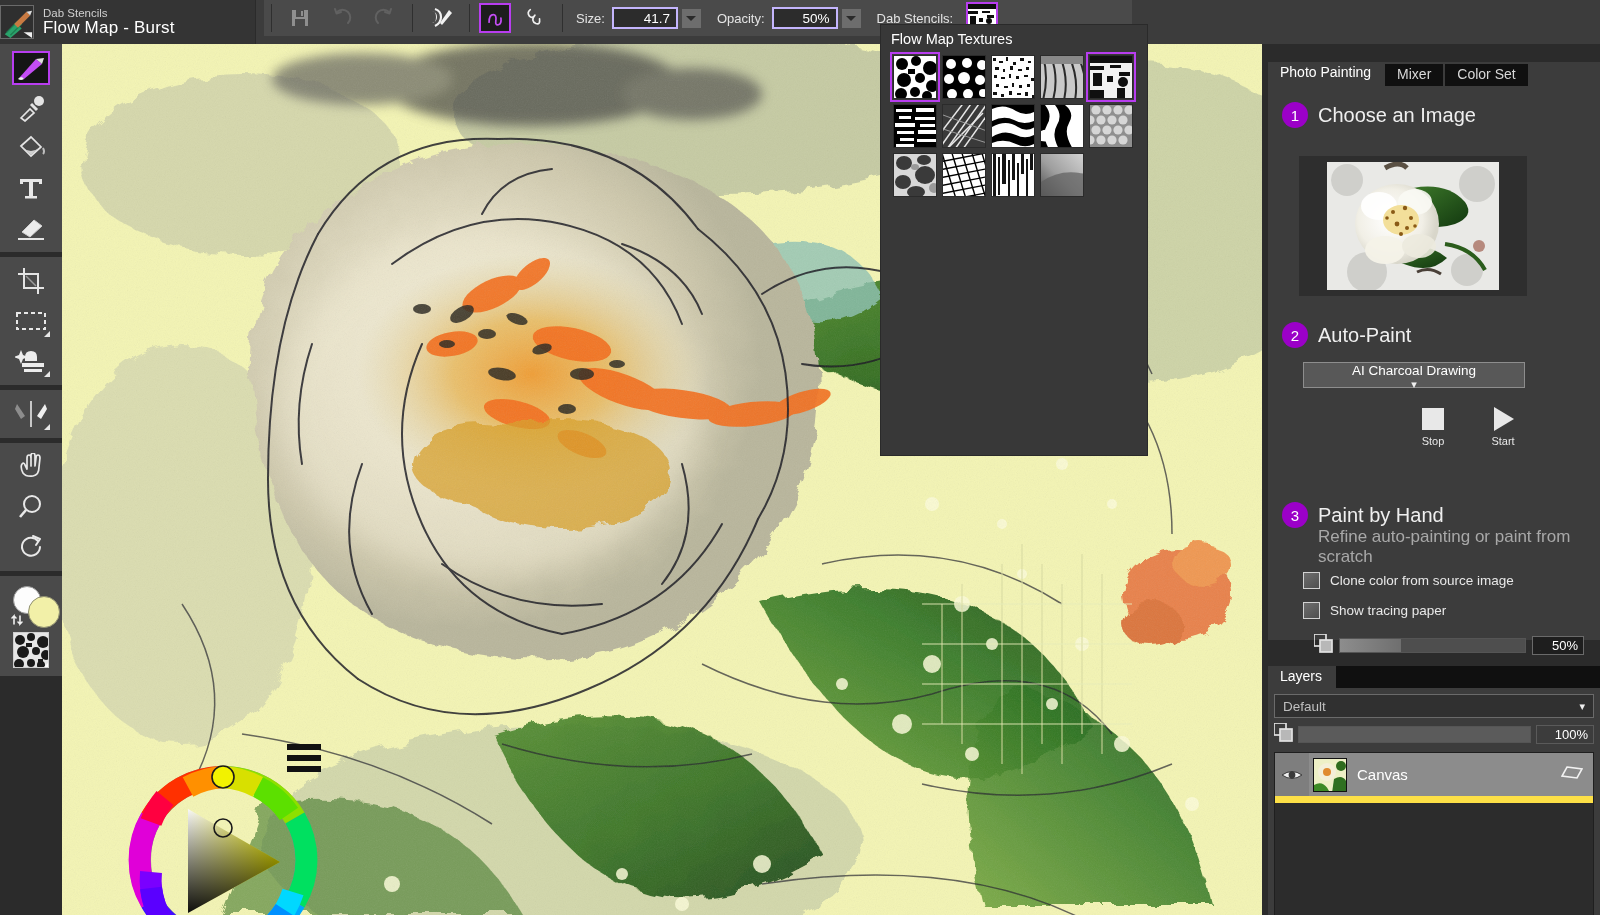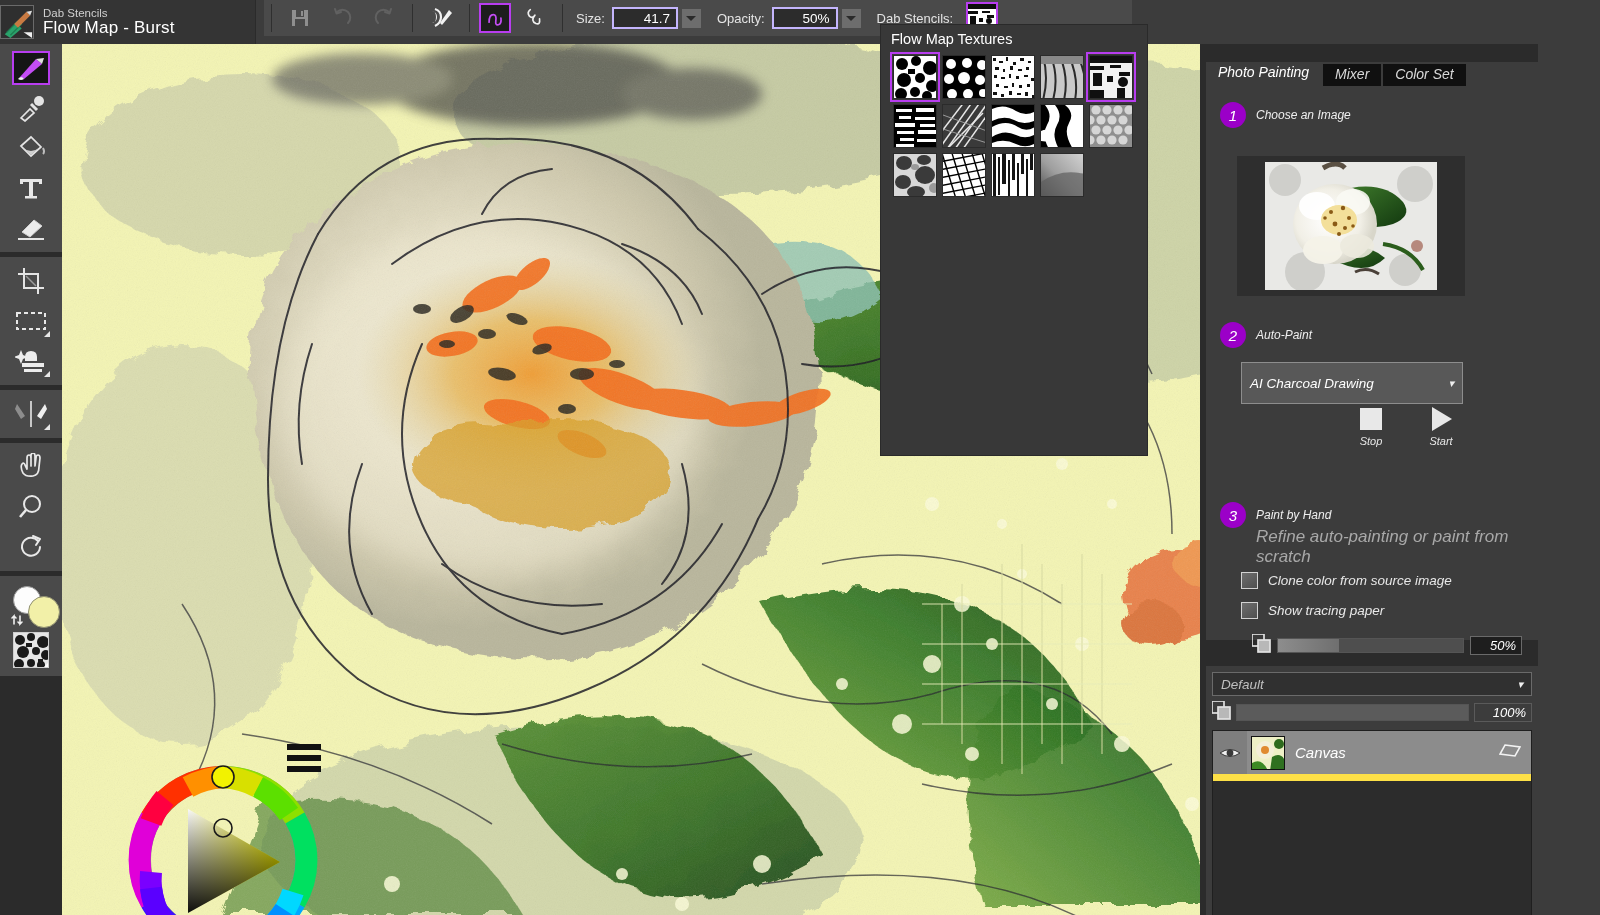--- a/index.html
+++ b/index.html
@@ -79,36 +79,36 @@
   .flowpanel {
     position: absolute; left: 880px; top: 24px; width: 268px; height: 432px;
     background: #383838; border: 1px solid #2a2a2a; z-index: 30;
   }
   .flowtitle { font-size: 14.5px; color: #ffffff; padding: 6px 0 4px 10px; }
   .flowgrid { display: flex; flex-wrap: wrap; gap: 5px; padding: 4px 0 0 12px; width: 258px; }
   .ftex { width: 44px; height: 44px; border: 1px solid #2b2b2b; position: relative; overflow: hidden; background:#111; }
   .ftex.sel { outline: 2px solid #b83df0; outline-offset: 1px; }
 
   
-  .rightpanel { position: absolute; left: 1200px; top: 44px; width: 338px; height: 871px; background: #2b2b2b; font-style: italic; }
+  .rightpanel { position: absolute; left: 1262px; top: 44px; width: 338px; height: 871px; background: #2b2b2b; }
   .pp-panel { position:absolute; left: 6px; top: 18px; width: 332px; height: 578px; background: #3c3c3c; }
   .tabrow { position: absolute; left: 6px; top: 18px; height: 24px; display: flex; align-items: flex-end; }
   .tab { height: 22px; padding: 2px 12px 0 12px; font-size: 14px; background: #101010; color: #d8d8d8; margin-right: 2px; }
   .tab.active { background: #3c3c3c; color: #ffffff; height: 24px; }
   .stepnum {
     width: 26px; height: 26px; border-radius: 50%; background: #9b00c8; color: #fff;
     display:flex;align-items:center;justify-content:center; font-size: 15px; flex:0 0 auto;
   }
   .steprow { display:flex; align-items:center; gap: 10px; }
-  .steptitle { font-size: 12px; color: #efefef; }
+  .steptitle { font-size: 20px; color: #efefef; }
   .stepsub { font-size: 17px; color: #a8a8a8; }
   .imgframe { background:#2e2e2e; padding: 0; display:flex; align-items:center; justify-content:center; }
   .selectbox {
-    background: #585858; border: 1px solid #8d8d8d; height: 42px; display:flex;
-    align-items:center; padding: 0 8px; font-size: 13.5px; color: #ffffff; justify-content: space-between;
+    background: #585858; border: 1px solid #8d8d8d; height: 26px; display:flex;
+    align-items:center; padding: 0 8px; font-size: 13.5px; color: #ffffff; justify-content: space-between; flex-direction: column;
   }
   .chev { font-size: 11px; color: #efefef; }
   .ctlbtn { display:flex; flex-direction: column; align-items:center; gap: 3px; }
   .ctlbtn .lab { font-size: 11px; color: #e6e6e6; }
   .cbrow { display:flex; align-items:center; gap: 10px; }
   .cbox { width: 17px; height: 17px; background: linear-gradient(145deg,#6e6e6e,#4f4f4f); border:1px solid #d2d2d2; flex:0 0 auto; }
   .cblabel { font-size: 13.5px; color: #e8e8e8; }
   .sliderrow { display:flex; align-items:center; gap: 6px; }
   .sliderbar { height: 15px; background: #4e4e4e; border: 1px solid #555; flex: 1 1 auto; position:relative; }
   .sliderfill { position:absolute; left:0; top:0; height:100%; background: linear-gradient(90deg,#8d8d8d,#6f6f6f); }
@@ -941,20 +941,23 @@
             <rect x="6" y="6" width="12" height="12" fill="#b8b8b8" stroke="#e2e2e2" stroke-width="1.7"></rect>
           </svg>
       </span>
       <div class="sliderbar">
         <div class="sliderfill" style="width:33%"></div>
       </div>
       <div class="pct">50%</div>
     </div>
 
     <div class="layers-panel">
+      <div class="layertabbar">
+        <div class="layertab">Layers</div>
+      </div>
       <div class="layer-select" style="margin: 6px 6px 0 6px;">
         <span>Default</span>
         <span class="chev">▾</span>
       </div>
       <div class="layer-opacity-row" style="margin: 5px 6px 0 6px;">
         <span>
           <svg width="19" height="19" viewBox="0 0 19 19">
               <rect x="0" y="0" width="12" height="12" fill="none" stroke="#e2e2e2" stroke-width="1.7"></rect>
               <rect x="6" y="6" width="12" height="12" fill="#b8b8b8" stroke="#e2e2e2" stroke-width="1.7"></rect>
             </svg>

